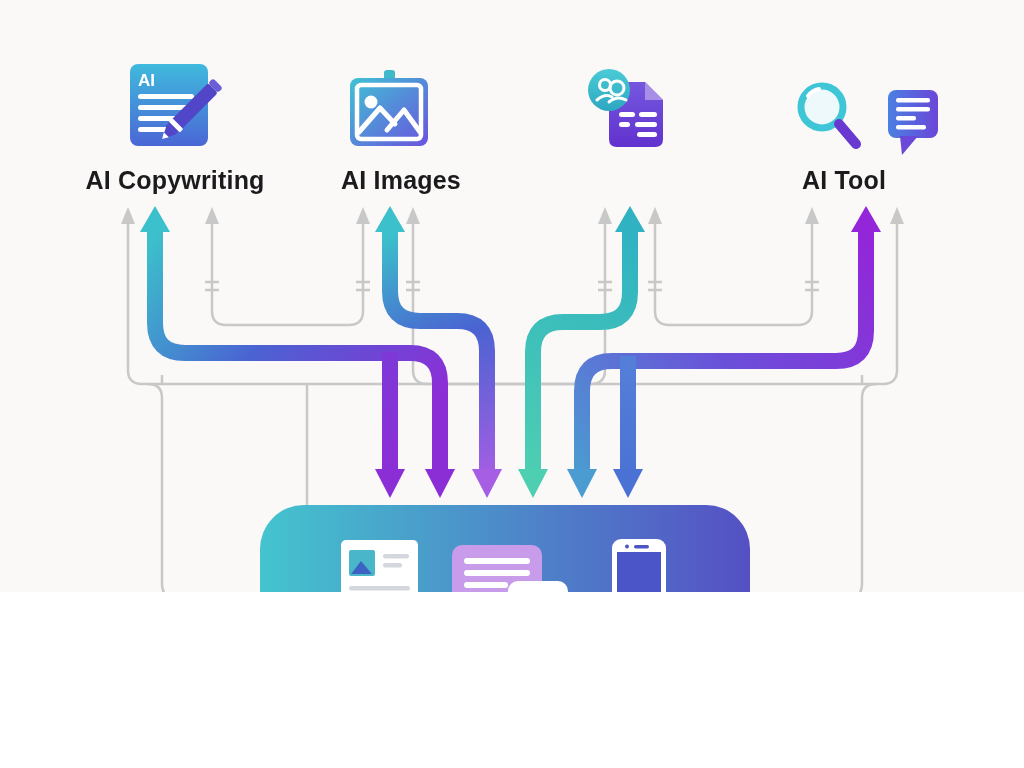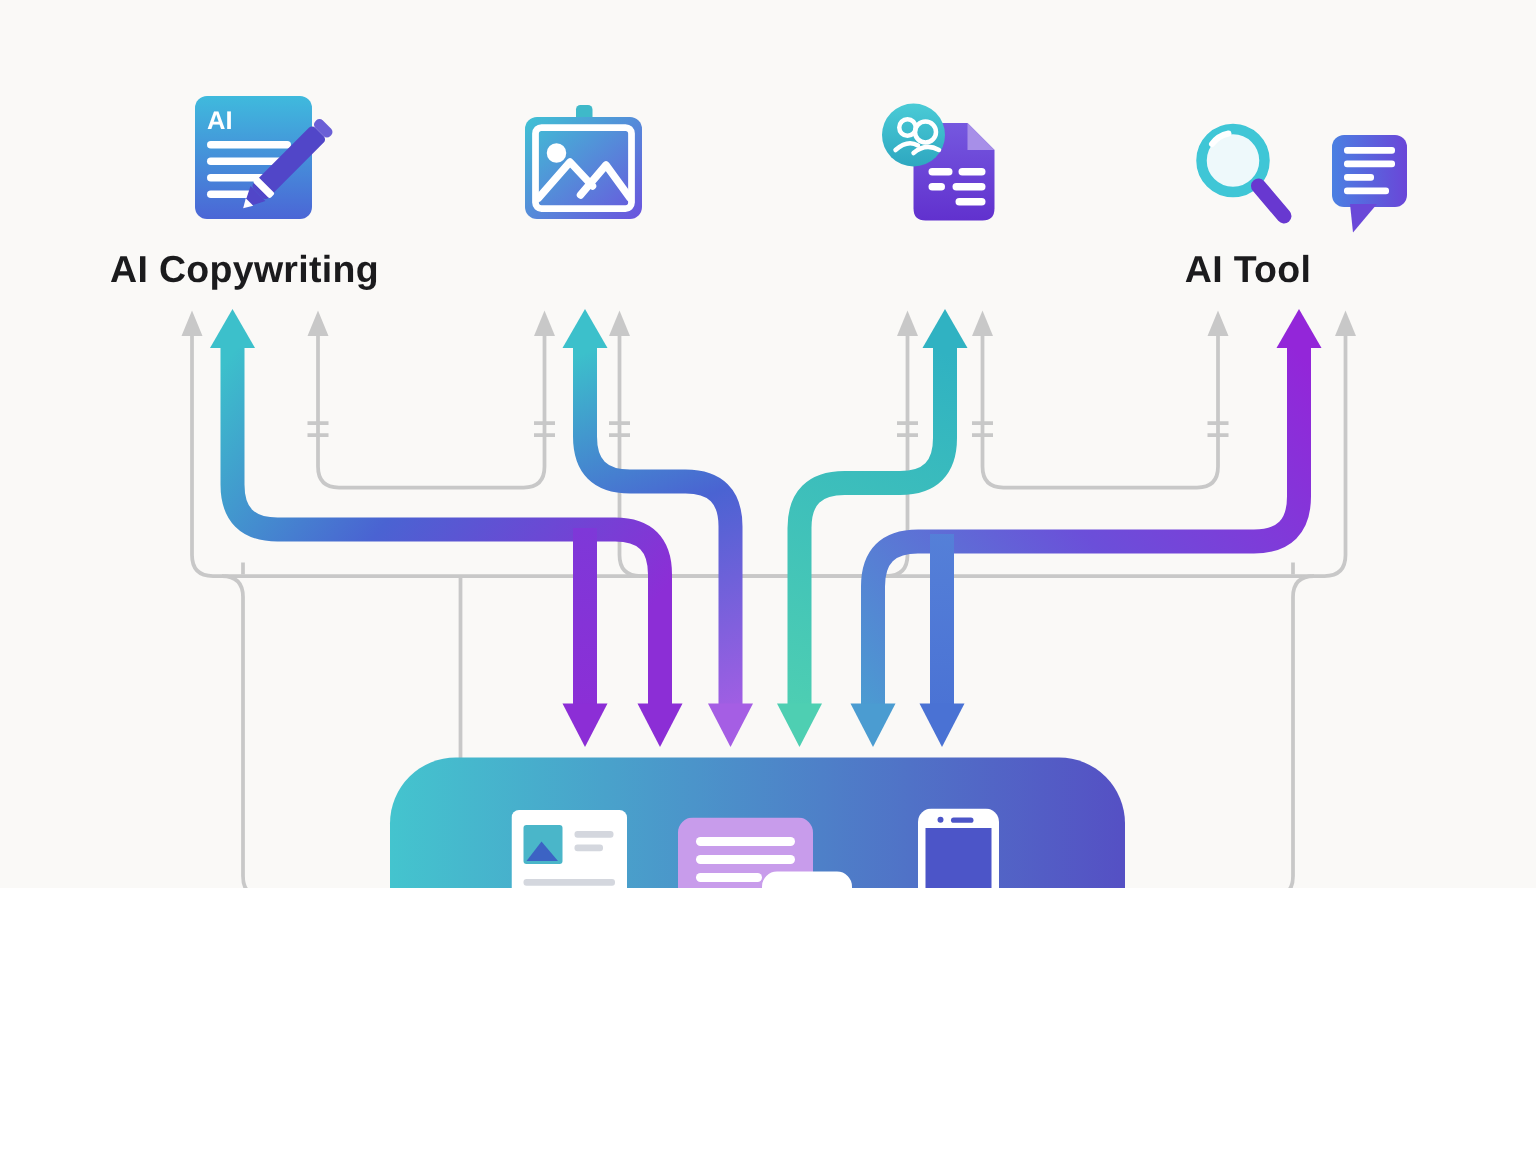--- a/index.html
+++ b/index.html
@@ -6,21 +6,21 @@
   .stage{
     position:relative;width:1024px;height:592px;overflow:hidden;
     background:var(--bg,#faf9f7);
     font-family:"Liberation Sans",sans-serif;
   }
   .wires{position:absolute;left:0;top:0;}
   .tool-icon{position:absolute;}
   .tool-label{
     position:absolute;top:166px;transform:translateX(-50%);
     font-size:25px;font-weight:700;letter-spacing:.2px;
-    color:var(--ink,#1b1b1d);white-space:nowrap;
+    color:var(--ink,#1b1b1d);white-space:nowrap;margin-left:12px;
   }
   .hub{
     position:absolute;left:260px;top:505px;width:490px;height:207px;
     border-radius:44px;
     background:linear-gradient(90deg,var(--hubleft,#44c4ce),var(--hubright,#5550c4));
   }
   .hub-icon{position:absolute;}
   .hub-label{
     position:absolute;left:0;right:0;top:153px;text-align:center;
     color:#fff;font-size:27px;font-weight:700;letter-spacing:.5px;
@@ -206,20 +206,21 @@
       <g fill="#ffffff">
         <rect x="108" y="30" width="34" height="4.5" rx="2"></rect>
         <rect x="108" y="39" width="34" height="4.5" rx="2"></rect>
         <rect x="108" y="48" width="20" height="4.5" rx="2"></rect>
         <rect x="108" y="57" width="30" height="4.5" rx="2"></rect>
       </g>
     </g>
   </svg>
 
   <div class="tool-label" style="left:163px">AI Copywriting</div>
+  <div class="tool-label" style="left:389px">AI Images</div>
   <div class="tool-label" style="left:832px">AI Tool</div>
 
   <div class="hub">
 
     <svg class="hub-icon" style="left:81px;top:35px" width="78" height="94" viewBox="0 0 78 94">
       <rect x="0" y="0" width="77" height="91" rx="5" fill="#ffffff"></rect>
       <rect x="8" y="10" width="26" height="26" rx="2" fill="#4ab6c9"></rect>
       <polygon points="10,34 20,21 31,34" fill="#3c63c4"></polygon>
       <g fill="#d4d7de">
         <rect x="42" y="14" width="26" height="4.5" rx="2"></rect>

